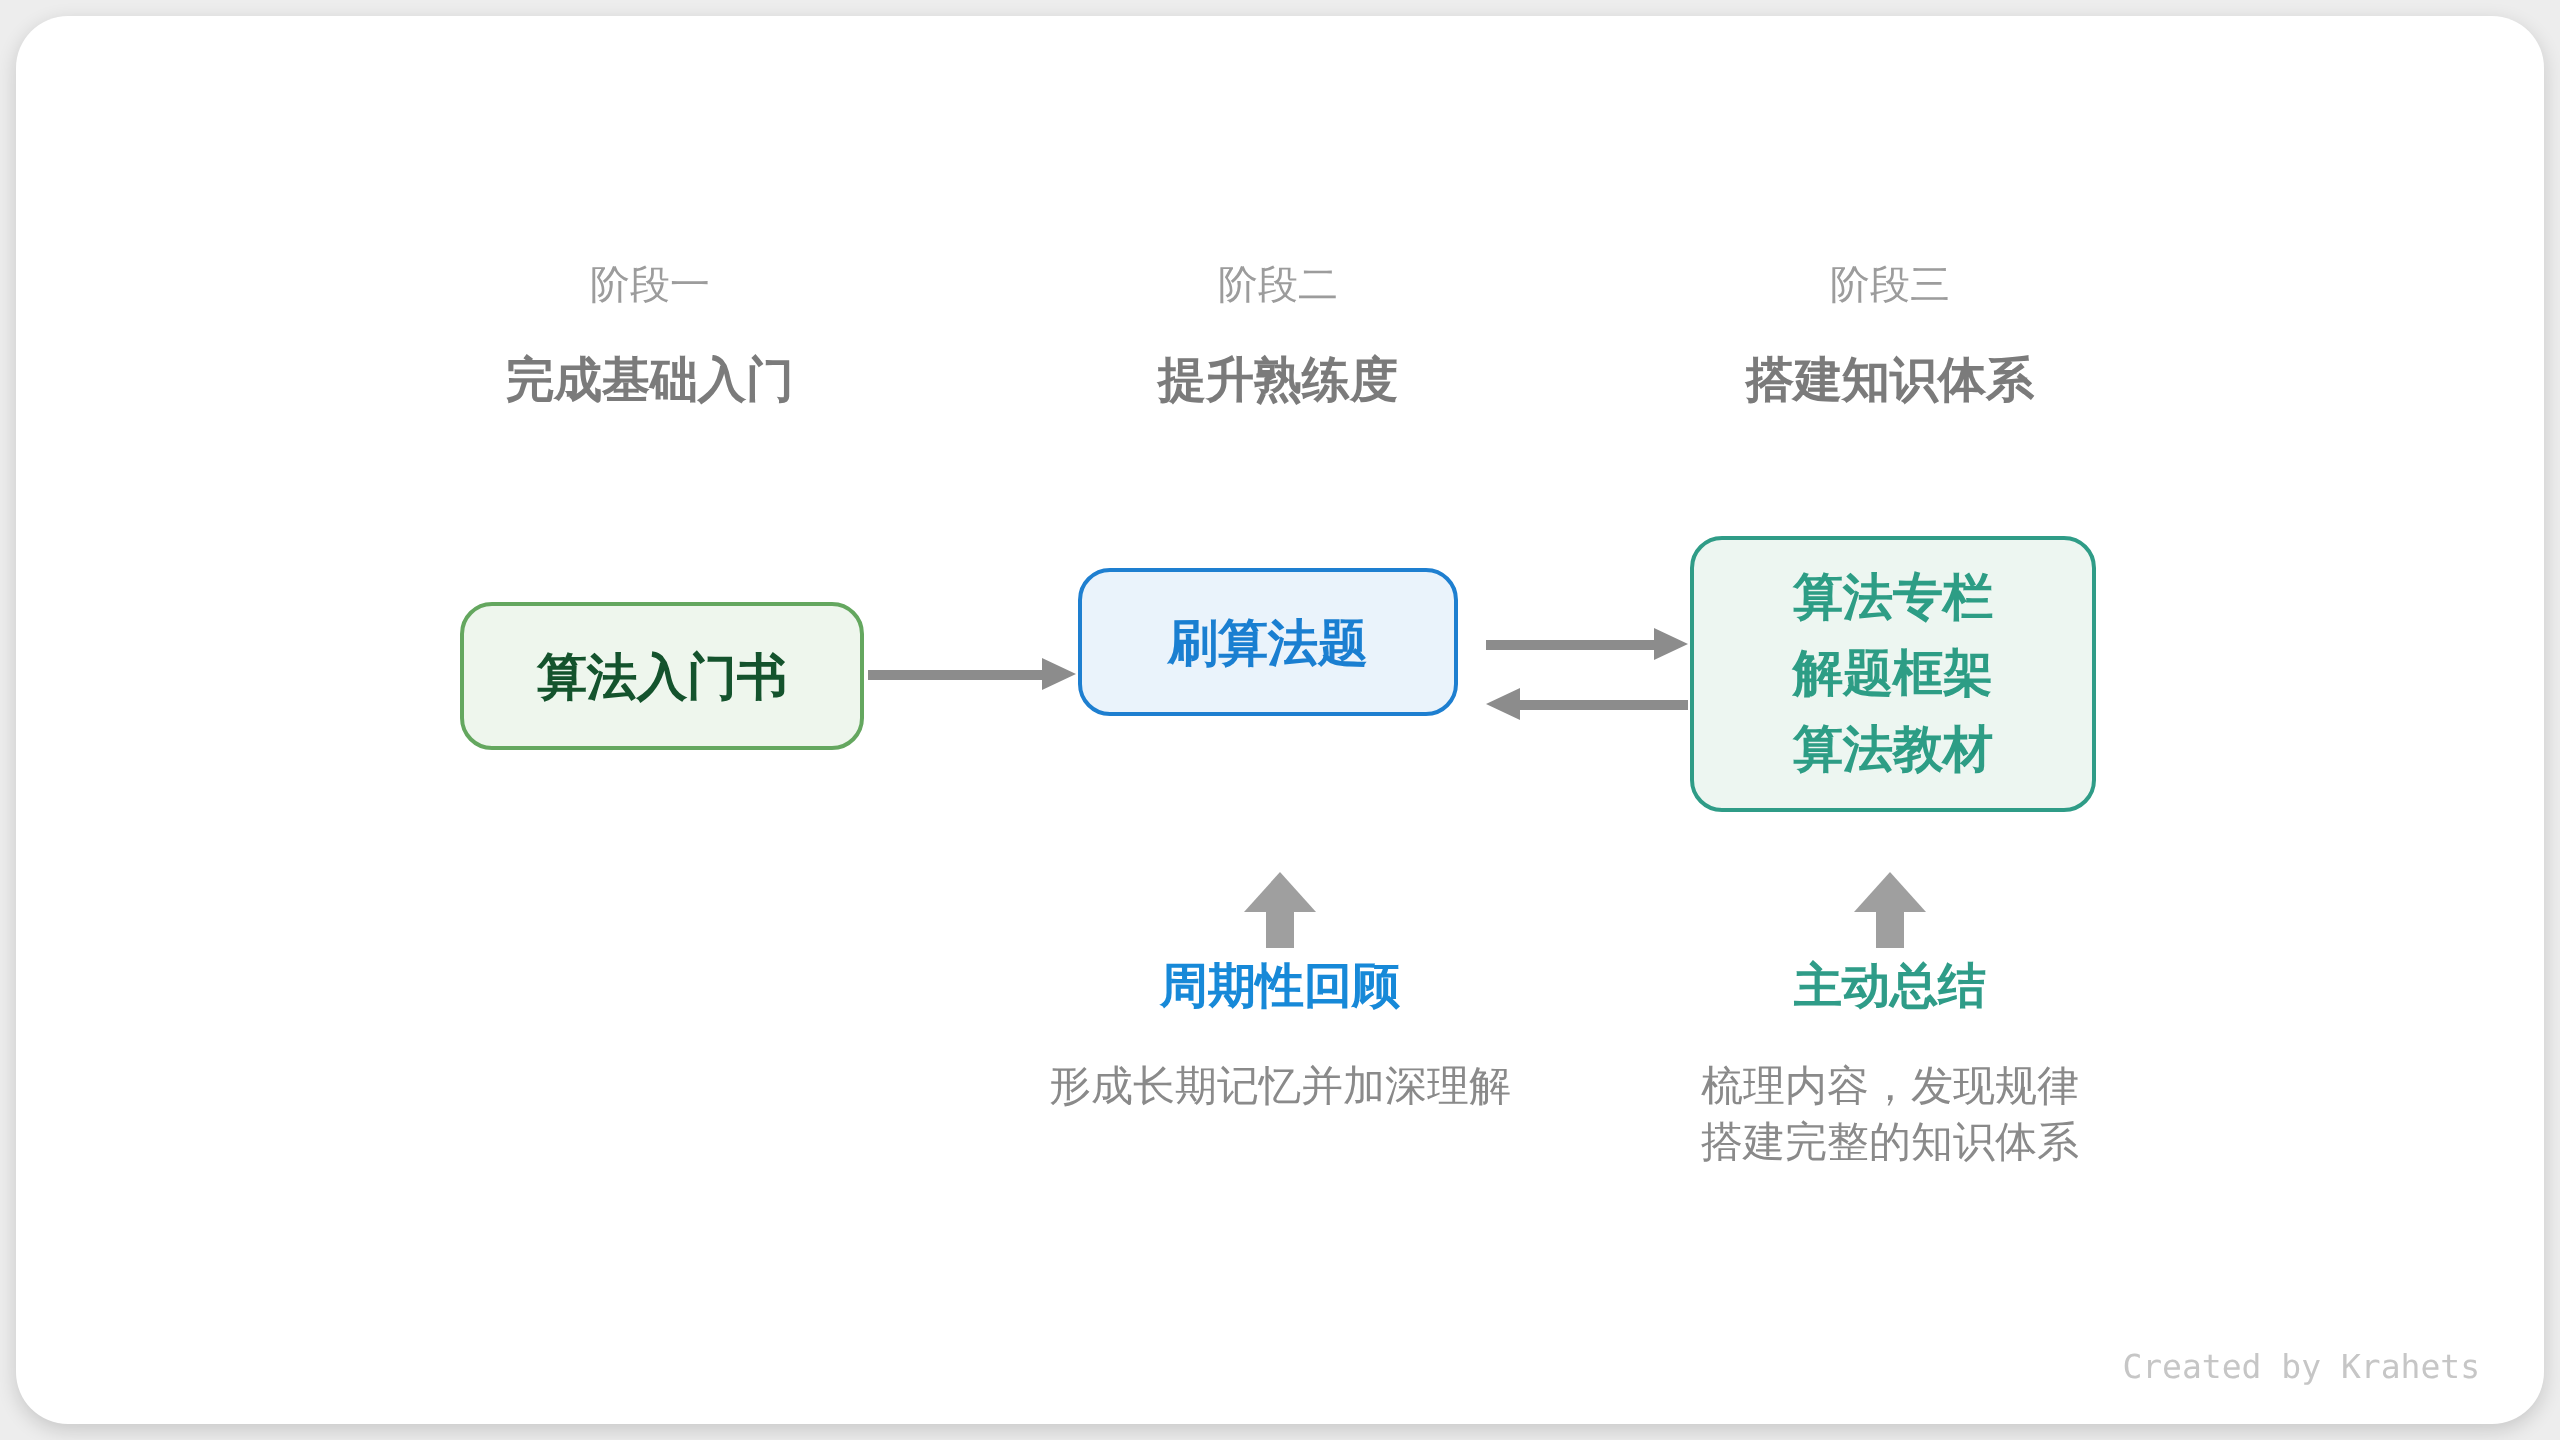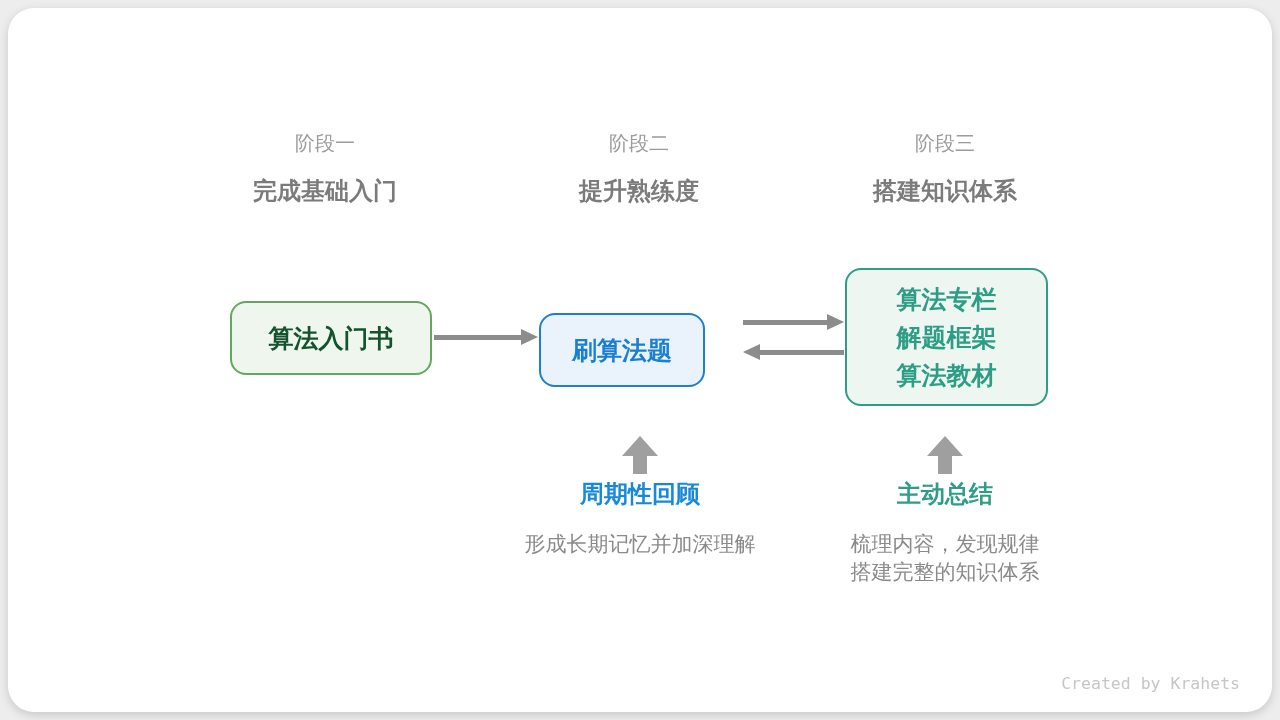--- a/index.html
+++ b/index.html
@@ -17,21 +17,21 @@
   .stage-label { font-size:20px; line-height:30px; color:#9c9c9c; }
   .stage-subtitle { margin-top:18px; font-size:24px; line-height:30px; font-weight:bold; color:#7b7b7b; }
 
   
   .node { position:absolute; border-radius:16px; display:flex; flex-direction:column;
           justify-content:center; align-items:center; text-align:center; }
   .node-line { font-size:25px; font-weight:bold; }
   .node-1 { left:230px; top:301px; width:202px; height:74px;
             border:2.5px solid #64a75f; background:#eef6ed; }
   .node-1 .node-line { color:#14532d; }
-  .node-2 { left:539px; top:313px; width:166px; height:74px;
+  .node-2 { left:539px; top:284px; width:190px; height:74px;
             border:2.5px solid #1e7fd0; background:#eaf3fb; }
   .node-2 .node-line { color:#1a7fd1; }
   .node-3 { left:845px; top:268px; width:203px; height:138px;
             border:2.5px solid #2f9c87; background:#edf6f1; }
   .node-3 .node-line { color:#2d9d85; line-height:38px; }
 
   
   .arrow-h { position:absolute; height:16px; }
   .arrow-h .shaft { position:absolute; top:5.5px; height:5px; background:#8c8c8c; }
   .arrow-h .head-r { position:absolute; right:0; top:0; width:0; height:0;

